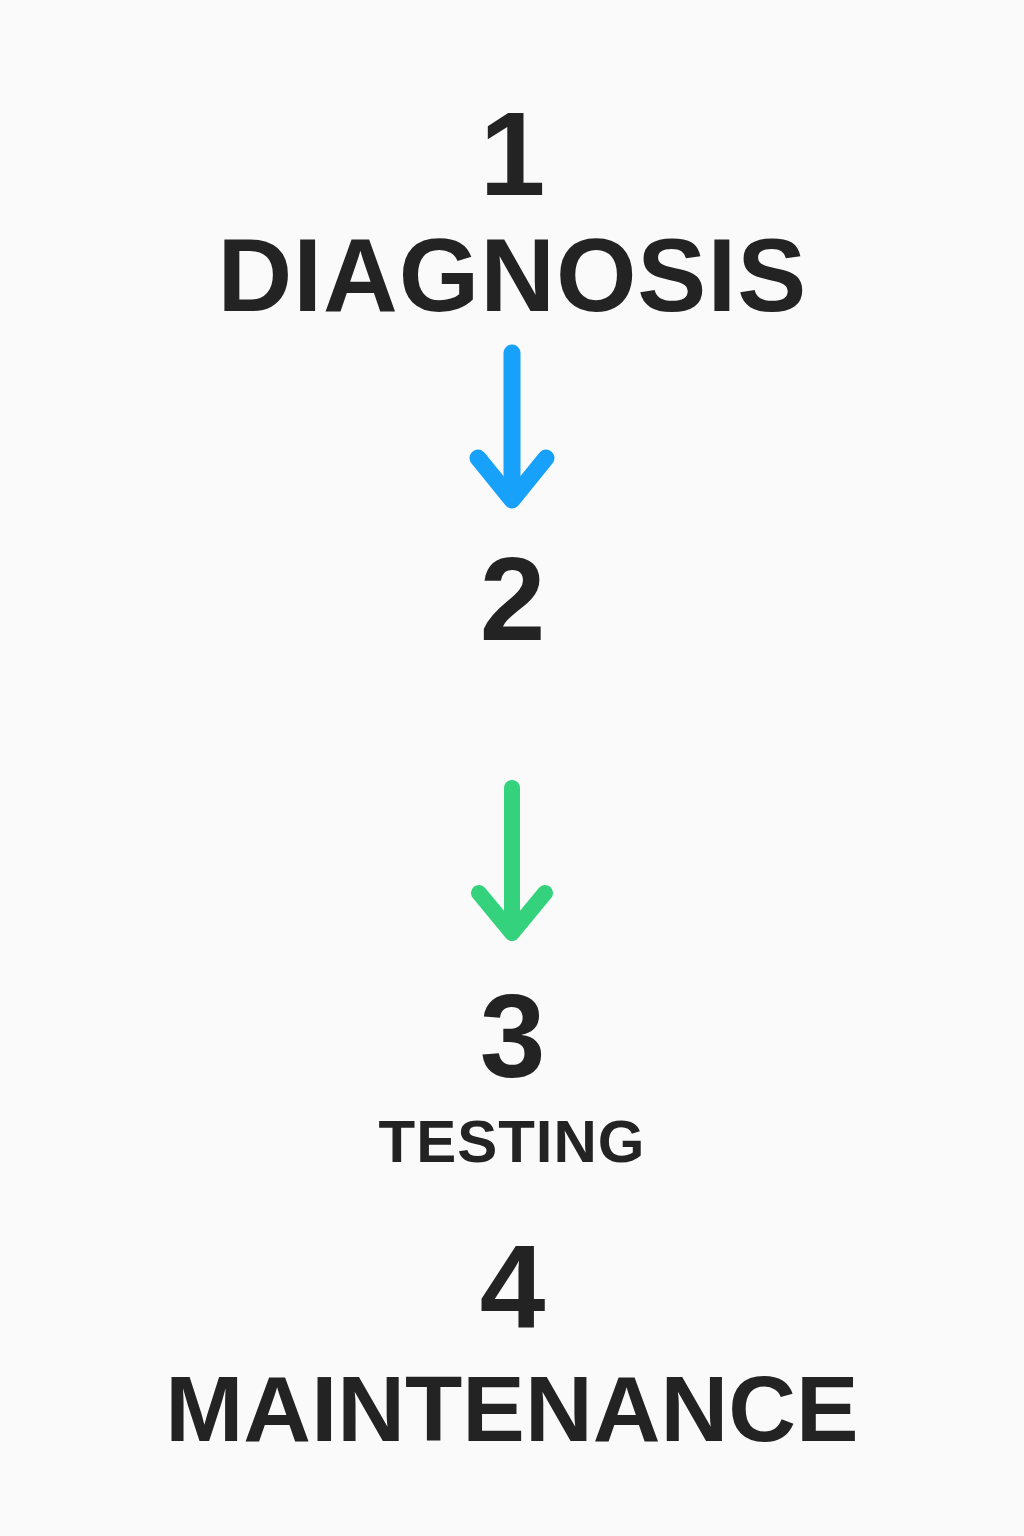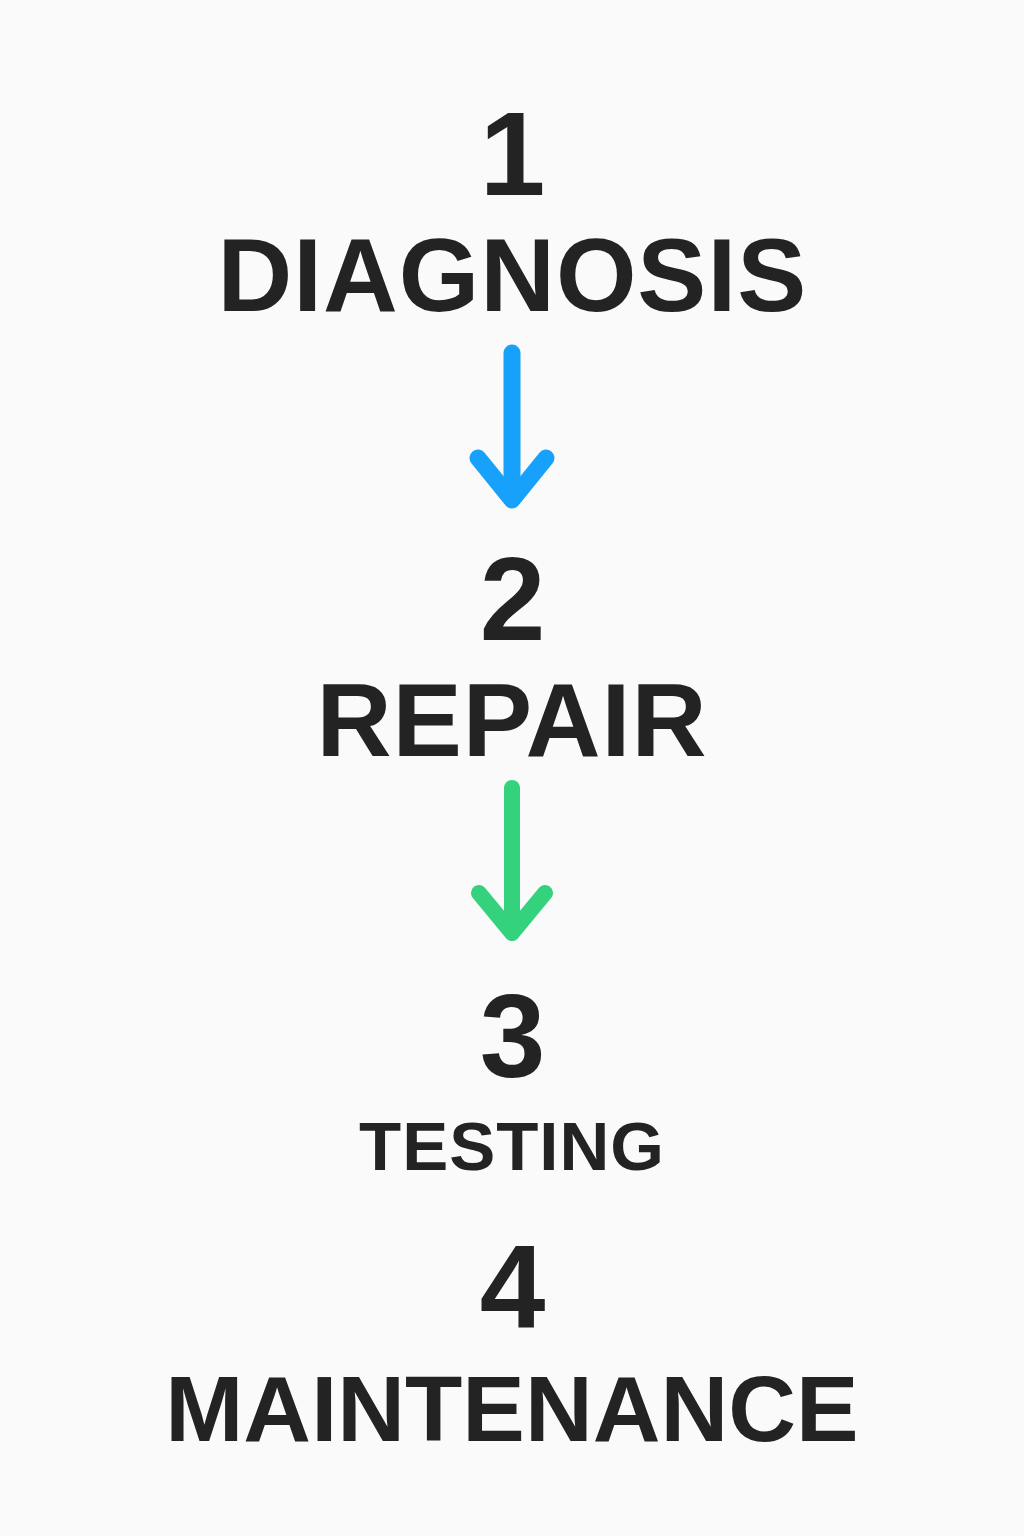--- a/index.html
+++ b/index.html
@@ -64,21 +64,21 @@
   #step-2 { top: 543px; }
   #step-2 .step-label {
     font-size: 104px;
     letter-spacing: 1px;
     margin-top: 14px;
     transform: scaleX(1.0);
   }
 
   #step-3 { top: 980px; }
   #step-3 .step-label {
-    font-size: 69px;
+    font-size: 60px;
     letter-spacing: 1px;
     margin-top: 20px;
     transform: scaleX(1.0);
   }
 
   #step-4 { top: 1231px; }
   #step-4 .step-label {
     font-size: 92px;
     letter-spacing: 0px;
     margin-top: 20px;
@@ -118,21 +118,20 @@
     <svg viewBox="0 0 96 180" xmlns="http://www.w3.org/2000/svg">
       <g fill="none" stroke="#17a1fa" stroke-width="17" stroke-linecap="round" stroke-linejoin="round">
         <line x1="48" y1="13" x2="48" y2="158"></line>
         <polyline points="14,118 48,160 82,118"></polyline>
       </g>
     </svg>
   </div>
 
   <div class="step" id="step-2">
     <span class="step-number">2</span>
-    <span class="step-label">REPAIR</span>
   </div>
 
   <div class="arrow" id="arrow-2">
     <svg viewBox="0 0 96 178" xmlns="http://www.w3.org/2000/svg">
       <g fill="none" stroke="#35d27d" stroke-width="16" stroke-linecap="round" stroke-linejoin="round">
         <line x1="48" y1="13" x2="48" y2="156"></line>
         <polyline points="15,118 48,158 81,118"></polyline>
       </g>
     </svg>
   </div>

